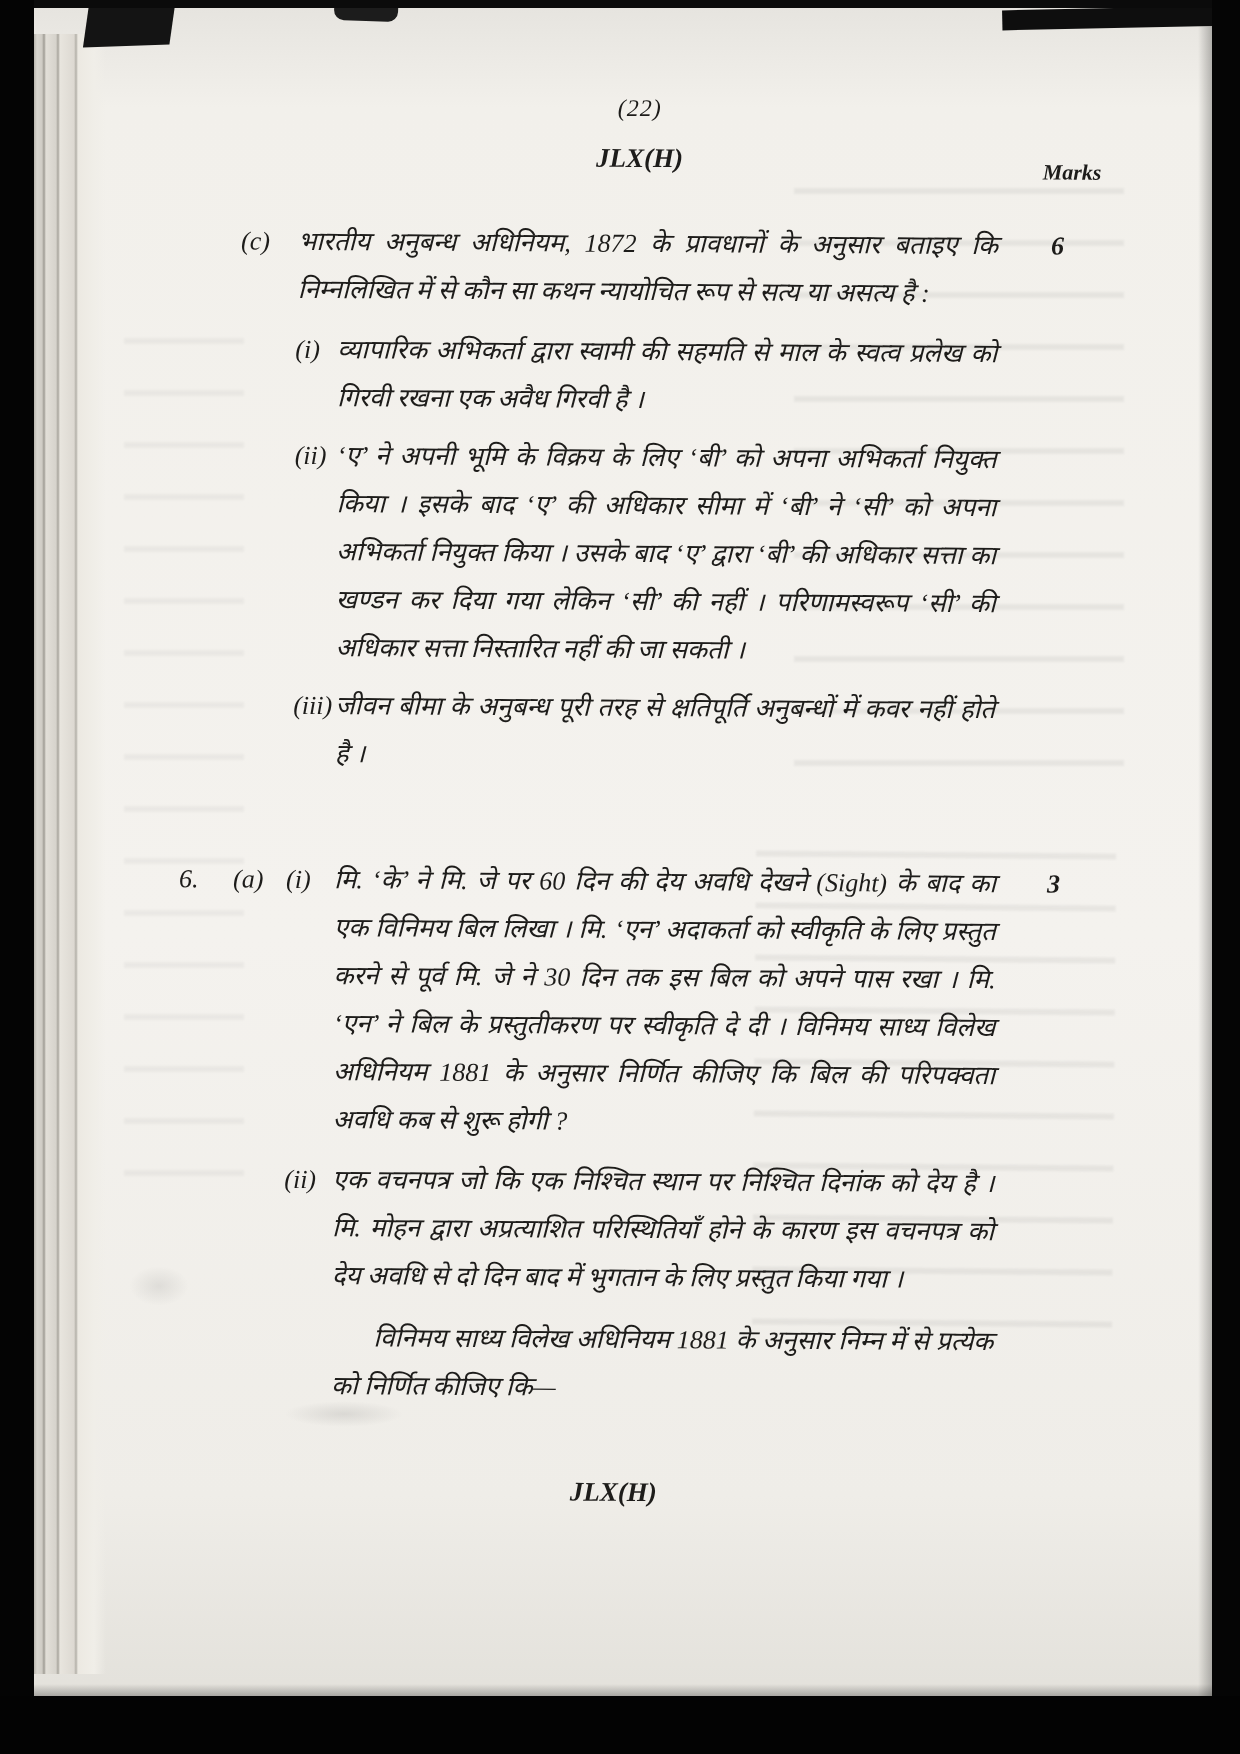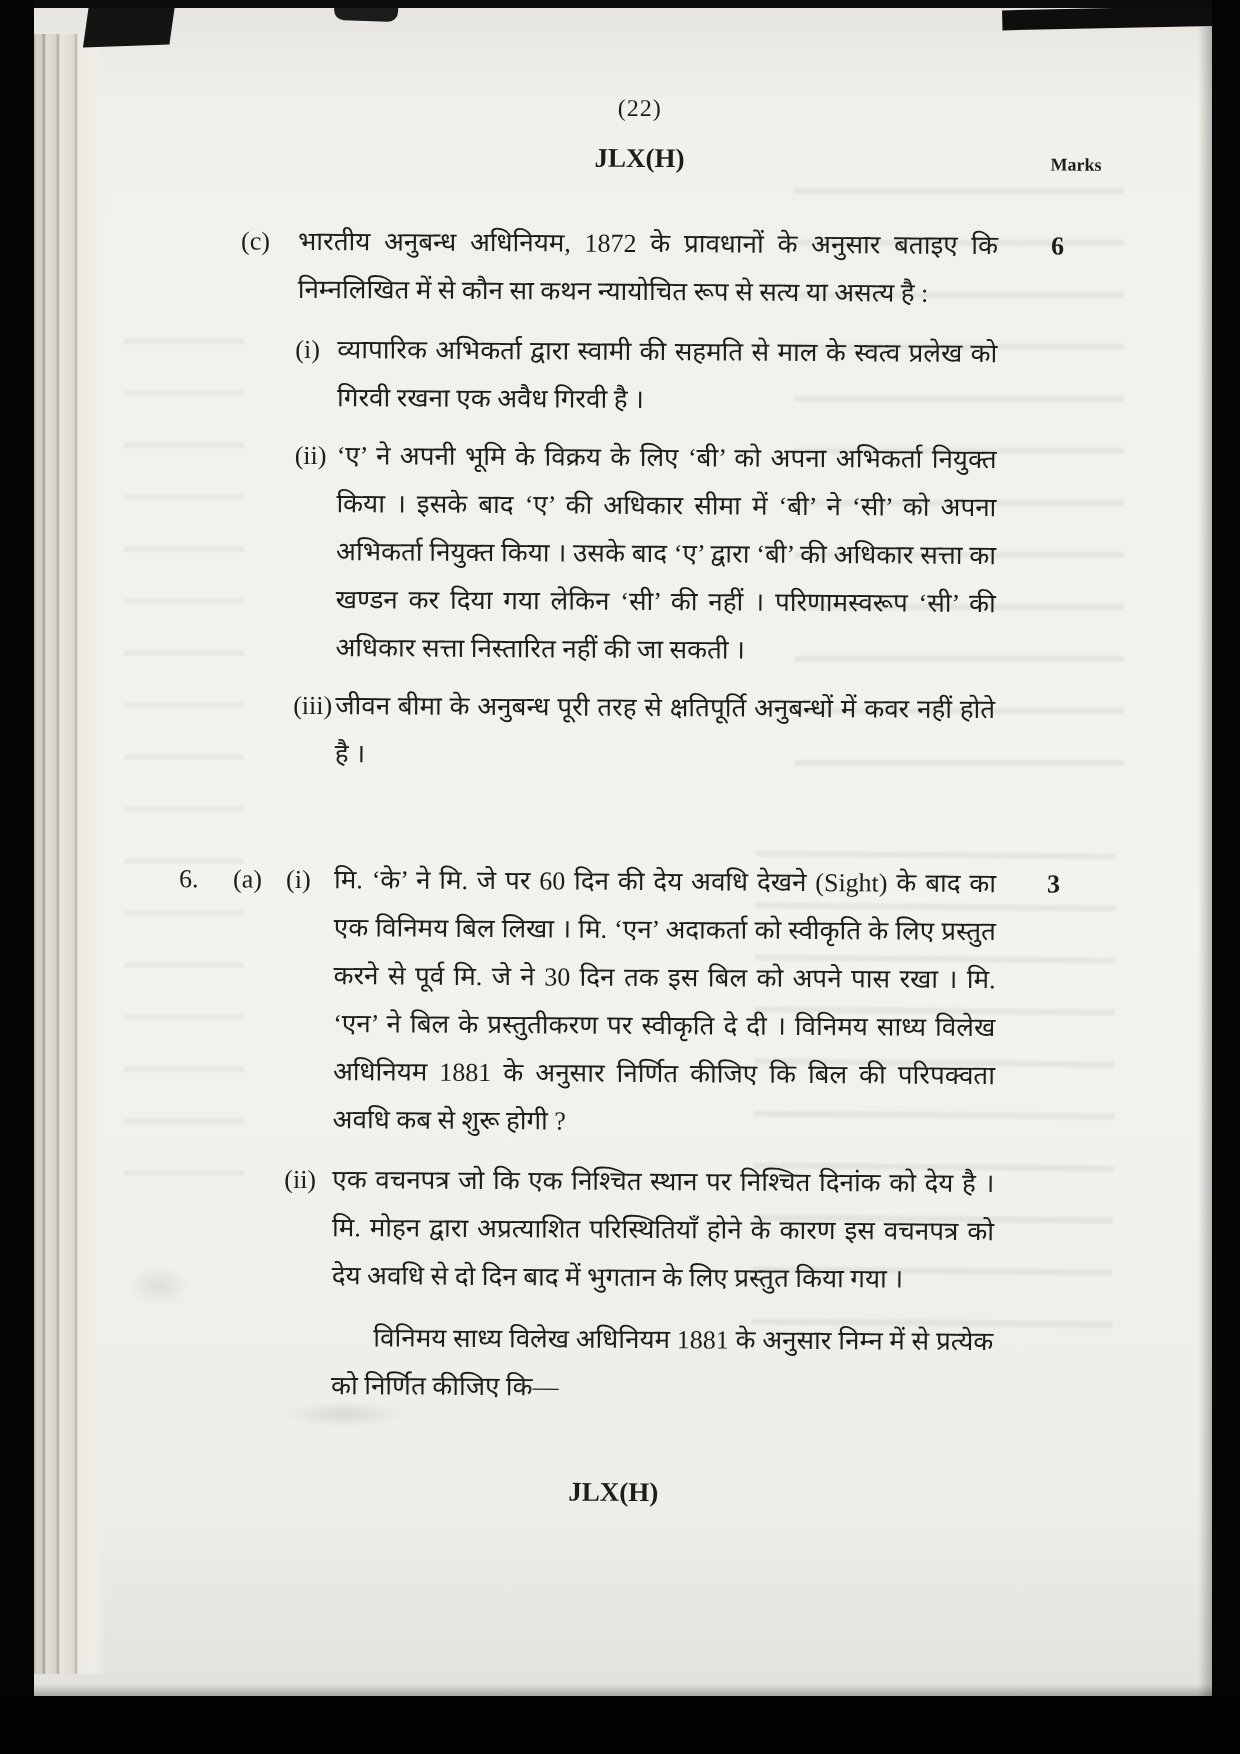--- a/index.html
+++ b/index.html
@@ -11,20 +11,21 @@
   }
   
   .edge-left{position:absolute;left:0;top:0;width:34px;height:100%;background:#040404;z-index:6;}
   .edge-right{position:absolute;right:0;top:0;width:28px;height:100%;background:#050505;z-index:6;}
   .edge-top{position:absolute;left:0;top:0;width:100%;height:8px;background:#0b0b0b;z-index:6;}
   .edge-bottom{position:absolute;left:0;bottom:0;width:100%;height:58px;background:#030303;z-index:6;}
   .paper{
     position:absolute;left:34px;top:6px;right:28px;bottom:56px;
     background:linear-gradient(180deg,#e6e4df 0%,#f2f0eb 6%,#f4f2ee 55%,#efede8 88%,#e3e1db 100%);
     z-index:1;
+    font-style:italic;
   }
   
   .stack{
     position:absolute;left:0;top:28px;width:72px;height:1640px;z-index:2;
     background:
       linear-gradient(90deg,
         #b9b6ae 0px,#d9d6cf 3px,#cfccc5 8px,#9f9c94 10px,
         #e2dfd8 12px,#d6d3cc 22px,#a8a59d 24px,
         #e8e5de 26px,#ddd9d2 40px,#b3b0a8 42px,
         #ece9e2 44px,#f0eee8 60px,rgba(240,238,232,0) 72px);
@@ -48,21 +49,21 @@
   
   .content{
     position:absolute;left:150px;top:78px;width:912px;z-index:4;
     color:#1d1c1a;
     font-size:26px;line-height:48px;
     transform:rotate(.35deg);transform-origin:50% 0;
   }
   .page-number{text-align:center;font-size:24px;letter-spacing:1px;}
   .header-row{position:relative;height:52px;margin-top:2px;}
   .header-code{position:absolute;left:0;width:100%;text-align:center;font-weight:bold;font-size:27px;}
-  .marks-label{position:absolute;right:-6px;top:4px;font-weight:bold;font-size:18px;}
+  .marks-label{position:absolute;right:-6px;top:12px;font-weight:bold;font-size:22px;}
   .q-block{position:relative;}
   .q-block .marks{position:absolute;left:868px;top:0;font-weight:bold;font-size:26px;}
   
   .qc{margin-top:34px;padding-left:115px;}
   .qc .lbl-part{position:absolute;left:58px;top:0;}
   .qc-intro{width:700px;text-align:justify;}
   .sub-item{position:relative;padding-left:40px;width:660px;text-align:justify;}
   .sub-item .lbl{position:absolute;left:-2px;top:0;}
   .qc .sub-item{margin-top:12px;}
   .qc .sub-item + .sub-item{margin-top:10px;}

